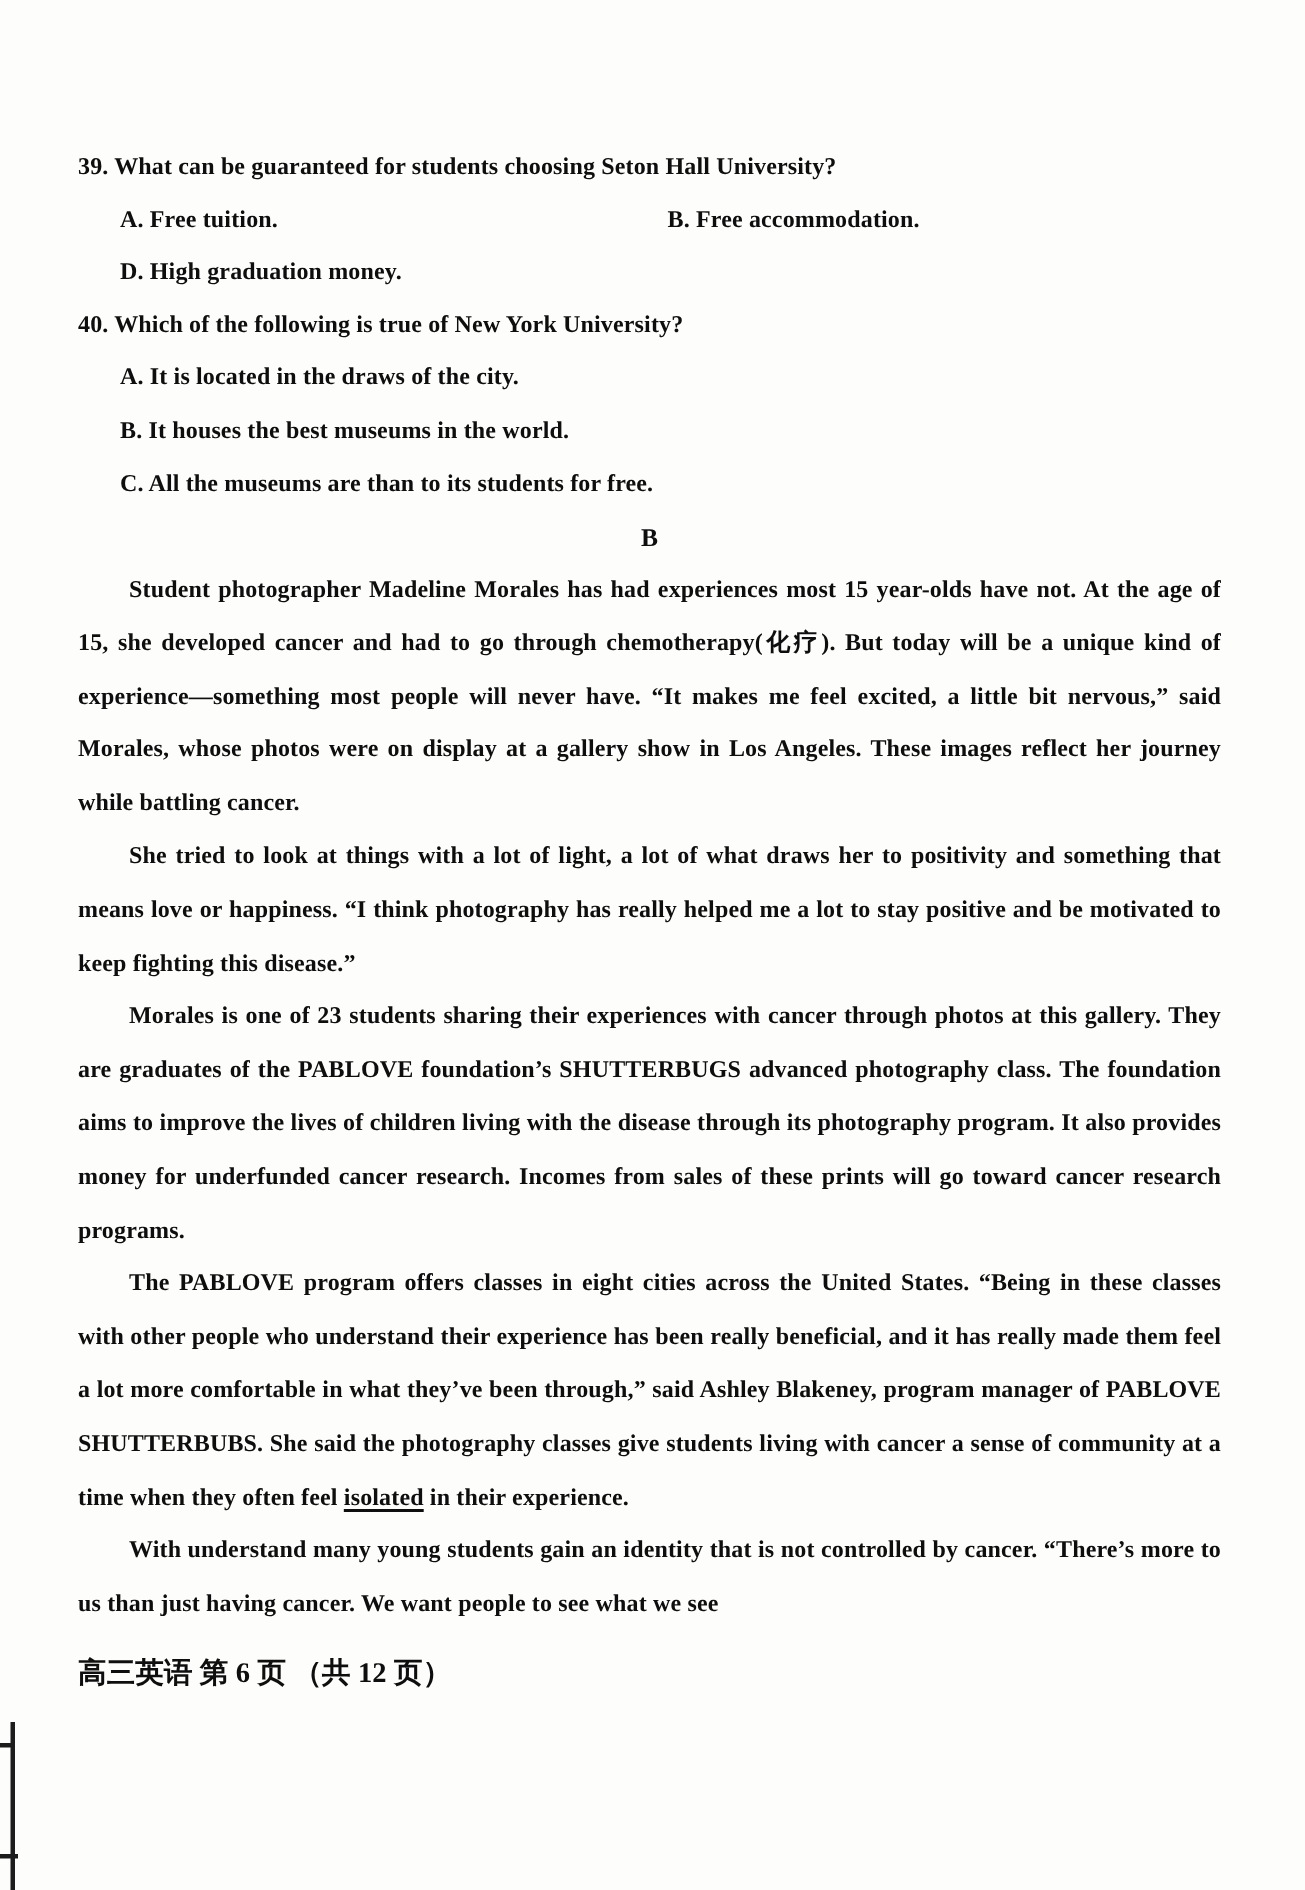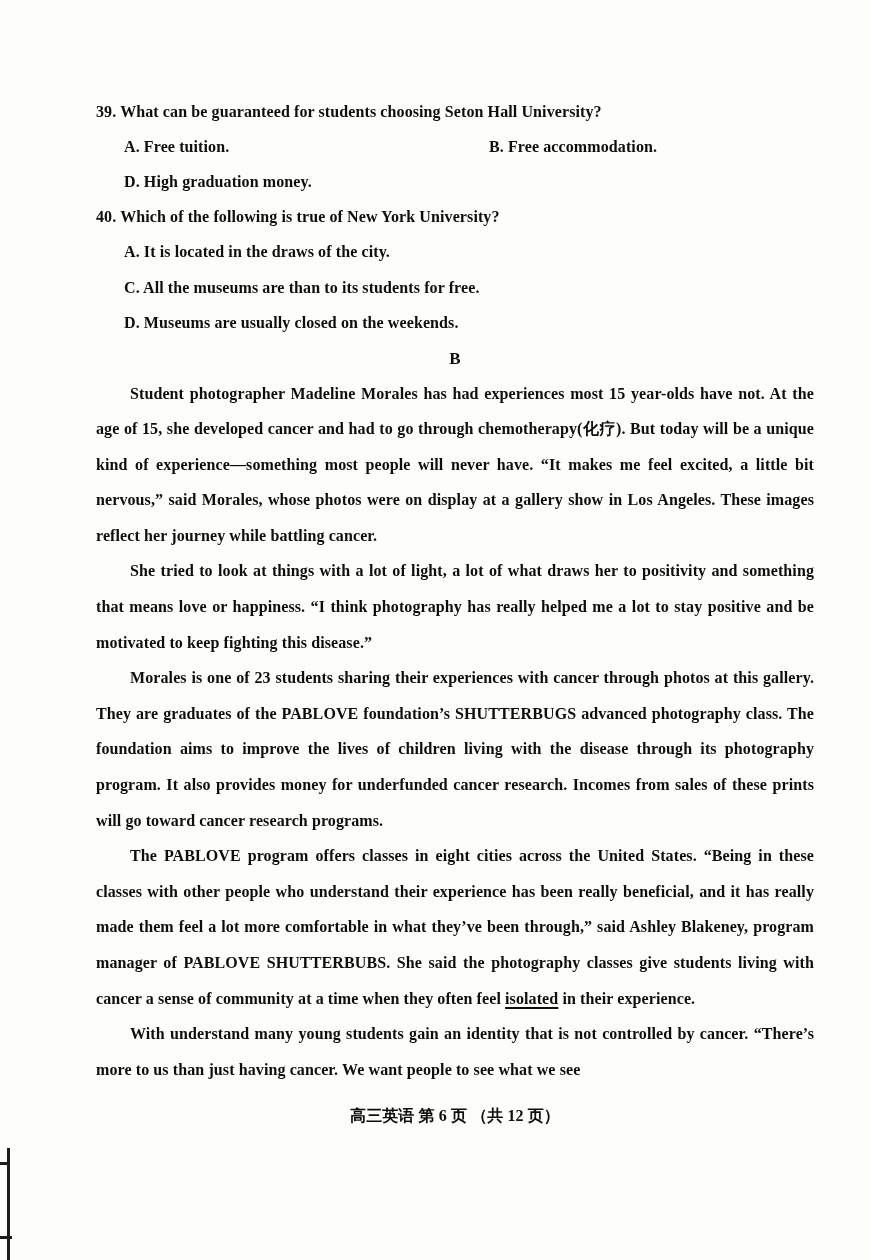--- a/index.html
+++ b/index.html
@@ -16,21 +16,20 @@
     font-family: "Liberation Serif", "DejaVu Serif", serif;
     font-weight: 700;
     color: #0e0e0e;
     box-sizing: border-box;
   }
   .content {
     padding: 94px 56px 0 52px;
     font-size: 16px;
     line-height: 35px;
     letter-spacing: 0.1px;
-    margin-left: 44px;
   }
   .question-stem {
     white-space: normal;
   }
   .options-grid {
     display: grid;
     grid-template-columns: 365px auto;
     margin-left: 28px;
     row-gap: 0;
   }
@@ -54,22 +53,21 @@
     text-align: justify;
     line-height: 35.6px;
   }
   .underlined-word {
     text-decoration: underline;
     text-decoration-thickness: 2px;
     text-underline-offset: 3px;
   }
   .footer {
     margin-top: 14px;
-    text-align: center;
-    font-size: 16px;
+    font-size: 19px;
     line-height: 30px;
   }
   
   .edge-line {
     position: absolute;
     left: 7px;
     top: 1148px;
     width: 3px;
     height: 112px;
     background: #1c1c1c;
@@ -109,22 +107,22 @@
       </div>
     </div>
 
     <div class="question">
       <div class="question-stem">
         <span>40.</span>
         <span>Which of the following is true of New York University?</span>
       </div>
       <div class="options-list">
         <div class="opt">A. It is located in the draws of the city.</div>
+        <div class="opt">B. It houses the best museums in the world.</div>
         <div class="opt">C. All the museums are than to its students for free.</div>
-        <div class="opt">D. Museums are usually closed on the weekends.</div>
       </div>
     </div>
 
     <div class="section-label">B</div>
 
     <div class="passage">
       <p>Student photographer Madeline Morales has had experiences most 15 year-olds have not. At the age of 15, she developed cancer and had to go through chemotherapy(化疗). But today will be a unique kind of experience—something most people will never have. “It makes me feel excited, a little bit nervous,” said Morales, whose photos were on display at a gallery show in Los Angeles. These images reflect her journey while battling cancer.</p>
       <p>She tried to look at things with a lot of light, a lot of what draws her to positivity and something that means love or happiness. “I think photography has really helped me a lot to stay positive and be motivated to keep fighting this disease.”</p>
       <p>Morales is one of 23 students sharing their experiences with cancer through photos at this gallery. They are graduates of the PABLOVE foundation’s SHUTTERBUGS advanced photography class. The foundation aims to improve the lives of children living with the disease through its photography program. It also provides money for underfunded cancer research. Incomes from sales of these prints will go toward cancer research programs.</p>
       <p><span>The PABLOVE program offers classes in eight cities across the United States. “Being in these classes with other people who understand their experience has been really beneficial, and it has really made them feel a lot more comfortable in what they’ve been through,” said Ashley Blakeney, program manager of PABLOVE SHUTTERBUBS. She said the photography classes give students living with cancer a sense of community at a time when they often feel </span><span class="underlined-word">isolated</span><span> in their experience.</span></p>

